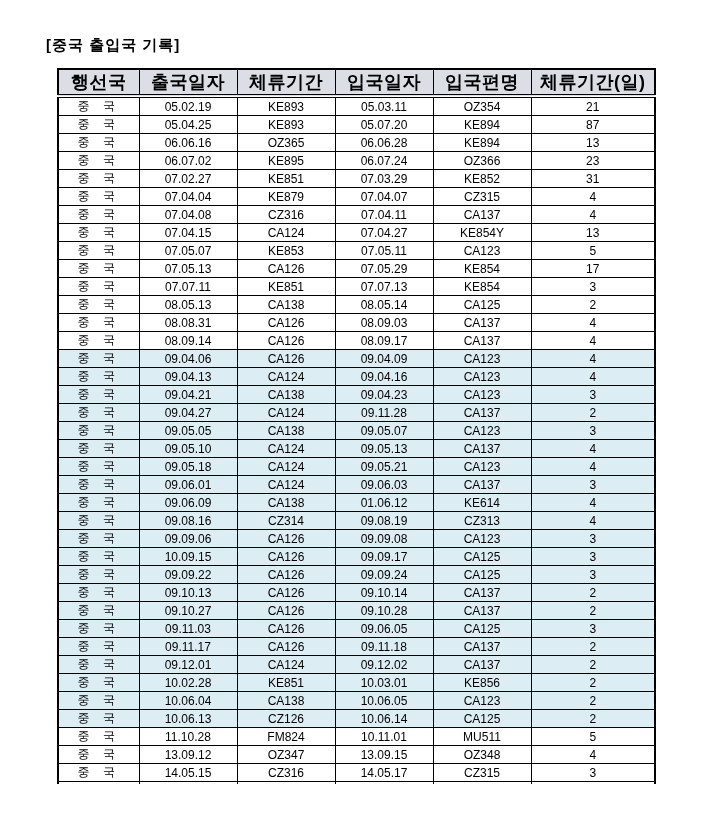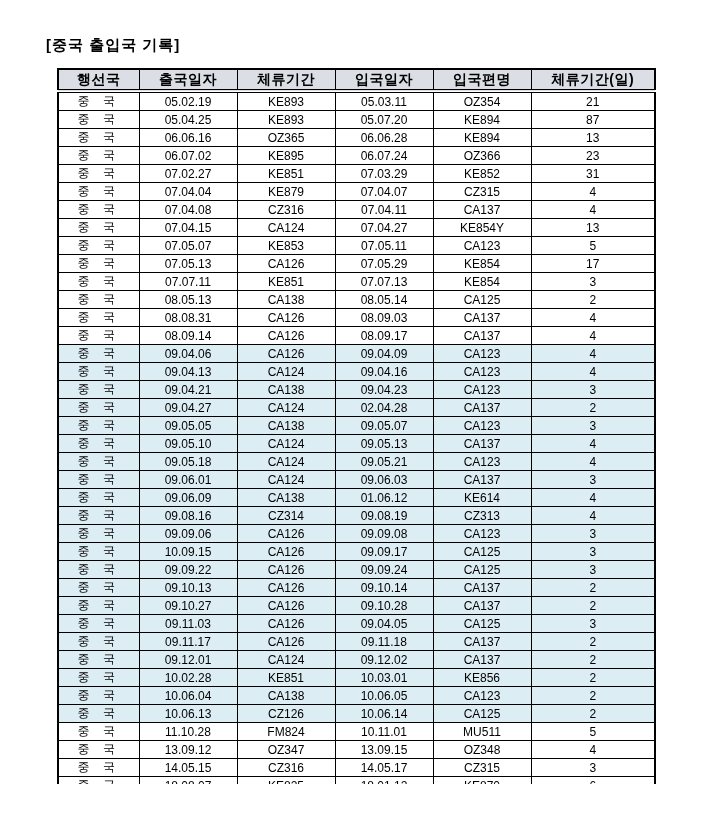--- a/index.html
+++ b/index.html
@@ -41,21 +41,21 @@
     width: 597px;
     border-collapse: collapse;
     table-layout: fixed;
     border: 2px solid var(--border-color);
   }
   table.records th {
     background: var(--header-bg);
     border: 1px solid var(--border-color);
     border-top: 2px solid var(--border-color);
     border-bottom: 4px double var(--border-color);
-    font-size: 14px;
+    font-size: 18px;
     font-weight: bold;
     height: 22px;
     padding: 0;
     text-align: center;
     vertical-align: middle;
     letter-spacing: 0.5px;
   }
   table.records td {
     border: 1px solid var(--border-color);
     font-size: 12px;
@@ -234,21 +234,21 @@
           <td class="cell-depart_date">09.04.21</td>
           <td class="cell-depart_flight">CA138</td>
           <td class="cell-arrive_date">09.04.23</td>
           <td class="cell-arrive_flight">CA123</td>
           <td class="cell-stay_days">3</td>
         </tr>
         <tr class="highlighted">
           <td class="cell-country">중 국</td>
           <td class="cell-depart_date">09.04.27</td>
           <td class="cell-depart_flight">CA124</td>
-          <td class="cell-arrive_date">02.04.28</td>
+          <td class="cell-arrive_date">09.11.28</td>
           <td class="cell-arrive_flight">CA137</td>
           <td class="cell-stay_days">2</td>
         </tr>
         <tr class="highlighted">
           <td class="cell-country">중 국</td>
           <td class="cell-depart_date">09.05.05</td>
           <td class="cell-depart_flight">CA138</td>
           <td class="cell-arrive_date">09.05.07</td>
           <td class="cell-arrive_flight">CA123</td>
           <td class="cell-stay_days">3</td>
@@ -330,21 +330,21 @@
           <td class="cell-depart_date">09.10.27</td>
           <td class="cell-depart_flight">CA126</td>
           <td class="cell-arrive_date">09.10.28</td>
           <td class="cell-arrive_flight">CA137</td>
           <td class="cell-stay_days">2</td>
         </tr>
         <tr class="highlighted">
           <td class="cell-country">중 국</td>
           <td class="cell-depart_date">09.11.03</td>
           <td class="cell-depart_flight">CA126</td>
-          <td class="cell-arrive_date">09.04.05</td>
+          <td class="cell-arrive_date">09.06.05</td>
           <td class="cell-arrive_flight">CA125</td>
           <td class="cell-stay_days">3</td>
         </tr>
         <tr class="highlighted">
           <td class="cell-country">중 국</td>
           <td class="cell-depart_date">09.11.17</td>
           <td class="cell-depart_flight">CA126</td>
           <td class="cell-arrive_date">09.11.18</td>
           <td class="cell-arrive_flight">CA137</td>
           <td class="cell-stay_days">2</td>

